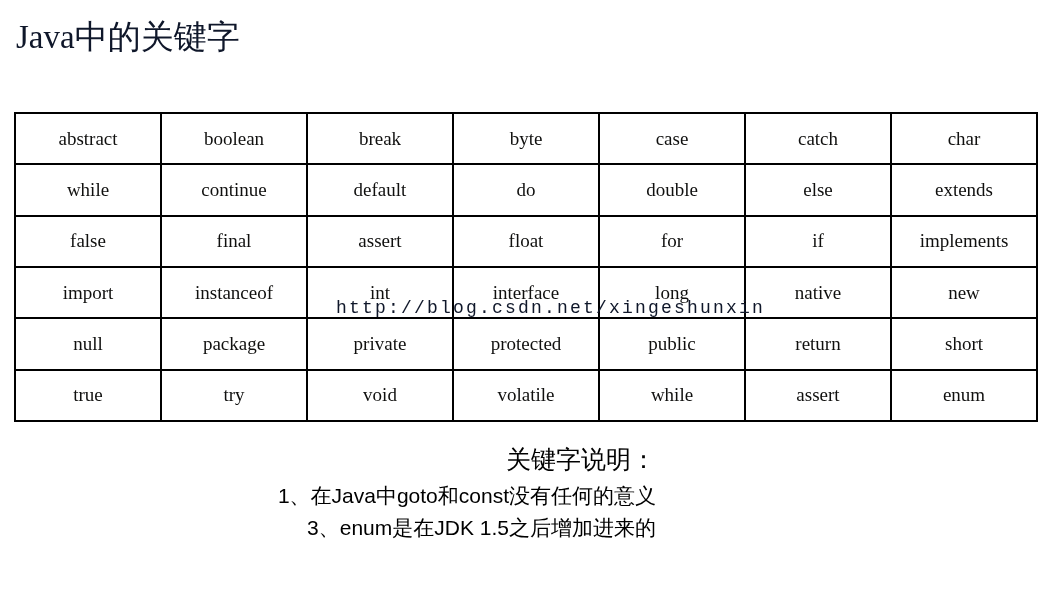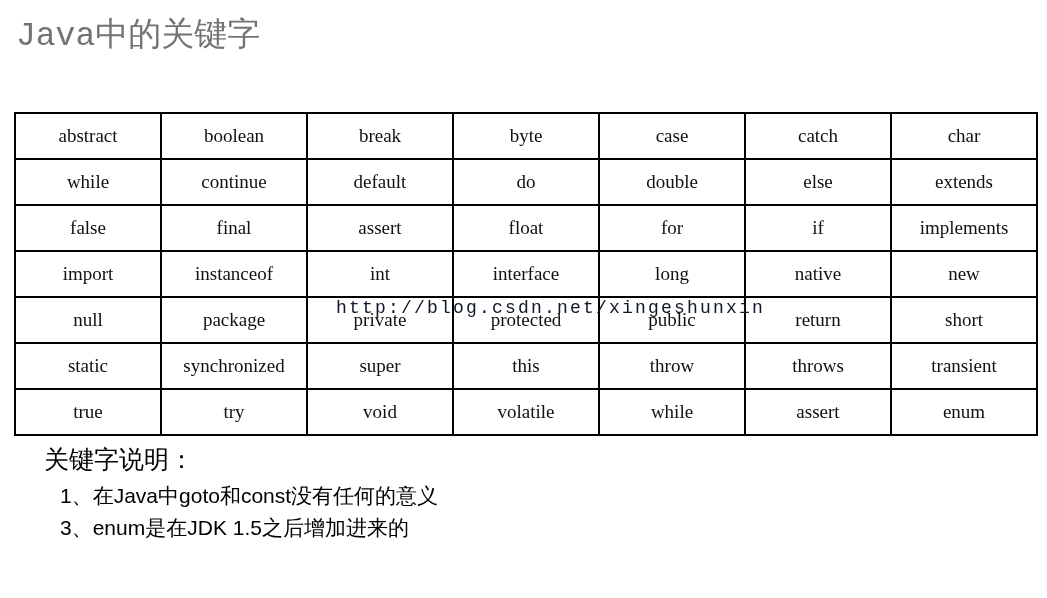--- a/index.html
+++ b/index.html
@@ -14,24 +14,24 @@
     overflow: hidden;
     font-family: "Liberation Sans", sans-serif;
     -webkit-font-smoothing: antialiased;
   }
 
   
   #page-title {
     position: absolute;
     left: 16px;
     top: 17px;
-    font-family: Liberation Mono, monospace;
+    font-family: Liberation Serif, serif;
     font-size: 33px;
     line-height: 40px;
-    color: #737373;
+    color: #0f172a;
     letter-spacing: 0px;
     white-space: nowrap;
   }
 
   
   #keyword-table-wrap {
     position: absolute;
     left: 14px;
     top: 112px;
     width: 1024px;
@@ -66,23 +66,24 @@
     letter-spacing: 2.2px;
     color: #0f172a;
     white-space: nowrap;
     pointer-events: none;
     z-index: 5;
   }
 
   
   #notes {
     position: absolute;
-    left: 44px;
+    left: 36px;
     top: 444px;
     width: 620px;
+    text-align: right;
   }
   #notes-heading {
     font-family: "Liberation Sans", sans-serif;
     font-size: 25px;
     line-height: 30px;
     color: #000000;
     margin: 0 0 5px 0;
     white-space: nowrap;
   }
   .note-item {
@@ -142,29 +143,20 @@
       <tr>
         <td>null</td>
         <td>package</td>
         <td>private</td>
         <td>protected</td>
         <td>public</td>
         <td>return</td>
         <td>short</td>
       </tr>
       <tr>
-        <td>static</td>
-        <td>synchronized</td>
-        <td>super</td>
-        <td>this</td>
-        <td>throw</td>
-        <td>throws</td>
-        <td>transient</td>
-      </tr>
-      <tr>
         <td>true</td>
         <td>try</td>
         <td>void</td>
         <td>volatile</td>
         <td>while</td>
         <td>assert</td>
         <td>enum</td>
       </tr>
     </tbody>
   </table>

